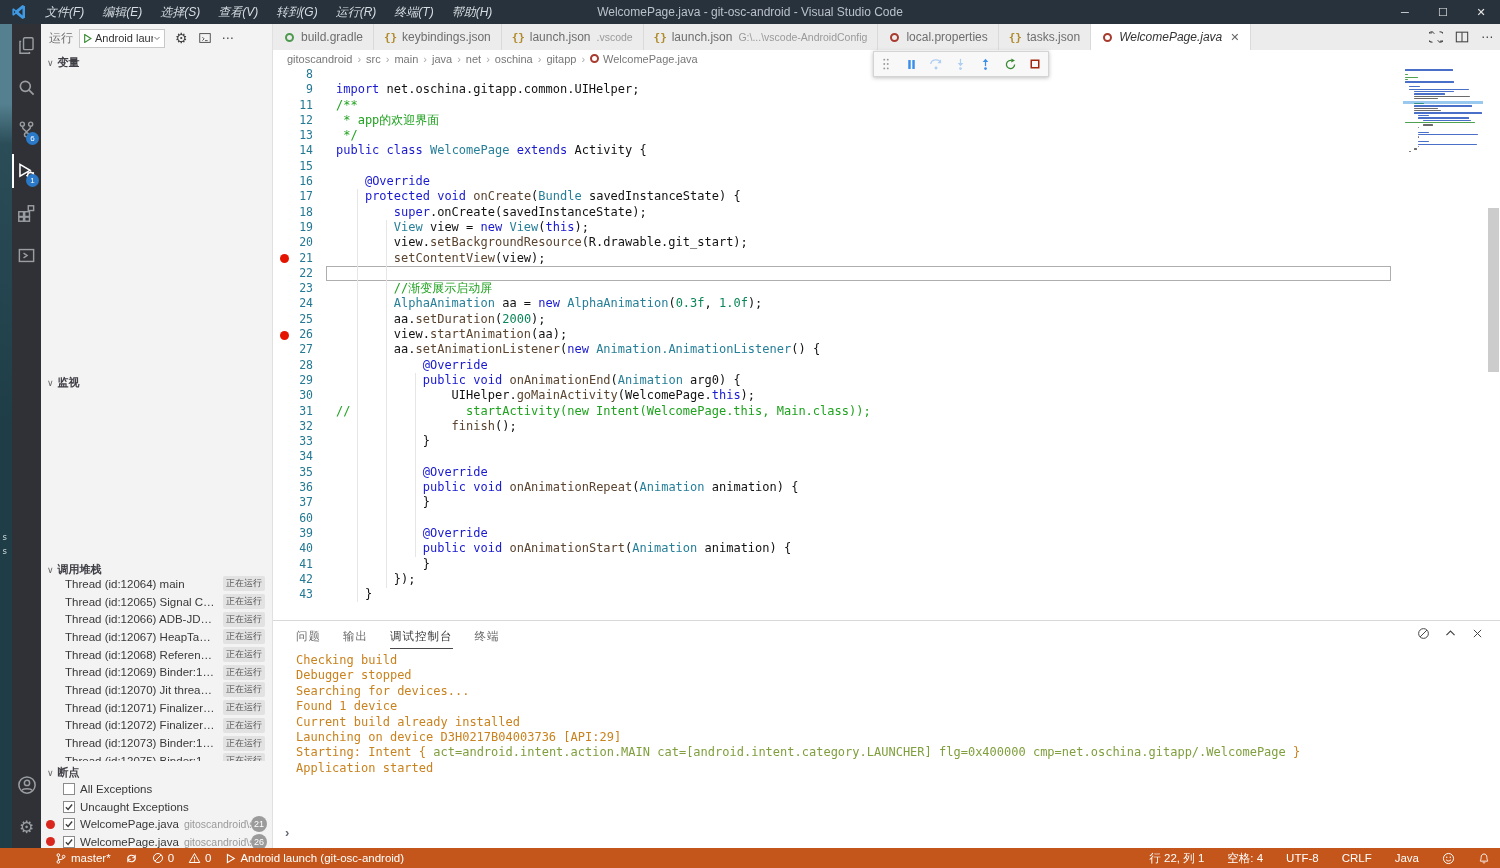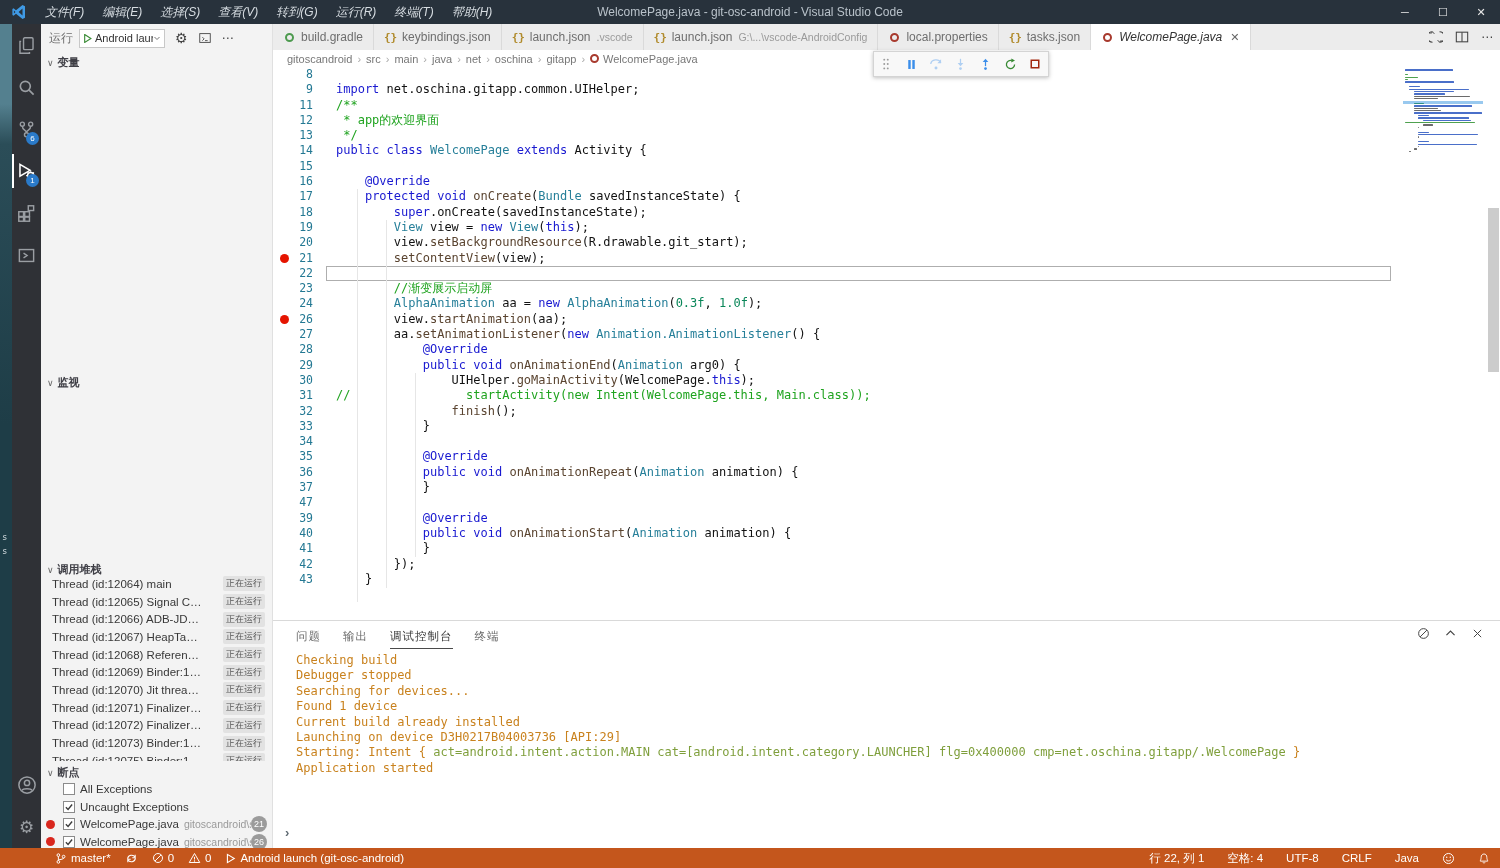--- a/index.html
+++ b/index.html
@@ -30,21 +30,21 @@
 
   
   #sidebar { left:41px; top:24px; width:232px; height:824px; background:#f3f3f3; border-right:1px solid #e0e0e0; overflow:hidden; }
   #run-toolbar { position:absolute; left:0; top:0; width:232px; height:28px; display:flex; align-items:center; }
   #run-label { color:#6f6f6f; font-size:12px; margin-left:8px; }
   #launch-combo { margin-left:6px; width:86px; height:19px; background:#fff; border:1px solid #c8c8c8; display:flex; align-items:center; font-size:11px; color:#333; padding:0 3px; }
   #launch-combo .combo-text { flex:1; overflow:hidden; white-space:nowrap; }
   .side-tool { margin-left:10px; color:#424242; display:flex; align-items:center; }
   .section-hdr { position:absolute; left:0; width:232px; height:17px; font-size:11px; font-weight:bold; color:#3f3f46; display:flex; align-items:center; }
   .section-hdr .chev { font-size:9px; margin:0 4px 0 6px; color:#646464; font-weight:normal; }
-  .thread-row { height:17.7px; display:flex; align-items:center; padding-left:11px; font-size:11.5px; color:#383838; white-space:nowrap; }
+  .thread-row { height:17.7px; display:flex; align-items:center; padding-left:24px; font-size:11.5px; color:#383838; white-space:nowrap; }
   .thread-row .run-badge { margin-left:auto; margin-right:8px; background:#e2e2e2; color:#555; font-size:9px; padding:1px 3px; border-radius:2px; flex:none; }
   .thread-label { overflow:hidden; text-overflow:ellipsis; max-width:150px; }
   .bp-row { height:17.7px; display:flex; align-items:center; font-size:11.5px; color:#383838; padding-left:22px; position:relative; white-space:nowrap; }
   .bp-dot { position:absolute; left:5px; width:9px; height:9px; border-radius:50%; background:#d9271e; }
   .cbx { width:12px; height:12px; border:1px solid #8b8b8b; background:#fff; margin-right:5px; display:inline-flex; align-items:center; justify-content:center; flex:none; }
   .cbx svg { display:block; }
   .bp-path { color:#9a9a9a; font-size:10.5px; margin-left:5px; overflow:hidden; max-width:78px; }
   .bp-line-badge { margin-left:auto; margin-right:6px; width:16px; height:16px; border-radius:50%; background:#9b9b9b; color:#fff; font-size:9px; line-height:16px; text-align:center; flex:none; }
 
   
@@ -440,33 +440,34 @@
         <div class="code-line"><span class="lnum">15</span><span class="ltext"></span></div>
         <div class="code-line"><span class="lnum">16</span><span class="ltext"><span class="sp">    </span><span class="sk">@Override</span></span></div>
         <div class="code-line"><span class="lnum">17</span><span class="ltext"><span class="sp">    </span><span class="sk">protected</span><span class="sp"> </span><span class="sk">void</span><span class="sp"> </span><span class="sm">onCreate</span><span class="sp">(</span><span class="st">Bundle</span><span class="sp"> savedInstanceState) {</span></span></div>
         <div class="code-line"><span class="lnum">18</span><span class="ltext"><span class="sp">        </span><span class="sk">super</span><span class="sp">.onCreate(savedInstanceState);</span></span></div>
         <div class="code-line"><span class="lnum">19</span><span class="ltext"><span class="sp">        </span><span class="st">View</span><span class="sp"> view = </span><span class="sk">new</span><span class="sp"> </span><span class="st">View</span><span class="sp">(</span><span class="sk">this</span><span class="sp">);</span></span></div>
         <div class="code-line"><span class="lnum">20</span><span class="ltext"><span class="sp">        view.</span><span class="sm">setBackgroundResource</span><span class="sp">(R.drawable.git_start);</span></span></div>
         <div class="code-line"><span class="bkpt"></span><span class="lnum">21</span><span class="ltext"><span class="sp">        </span><span class="sm">setContentView</span><span class="sp">(view);</span></span></div>
         <div class="code-line"><span class="lnum">22</span><span class="ltext"></span><span class="curline-box"></span></div>
         <div class="code-line"><span class="lnum">23</span><span class="ltext"><span class="sp">        </span><span class="sc">//渐变展示启动屏</span></span></div>
         <div class="code-line"><span class="lnum">24</span><span class="ltext"><span class="sp">        </span><span class="st">AlphaAnimation</span><span class="sp"> aa = </span><span class="sk">new</span><span class="sp"> </span><span class="st">AlphaAnimation</span><span class="sp">(</span><span class="sn">0.3f</span><span class="sp">, </span><span class="sn">1.0f</span><span class="sp">);</span></span></div>
+        <div class="code-line"><span class="lnum">25</span><span class="ltext"><span class="sp">        aa.</span><span class="sm">setDuration</span><span class="sp">(</span><span class="sn">2000</span><span class="sp">);</span></span></div>
         <div class="code-line"><span class="bkpt"></span><span class="lnum">26</span><span class="ltext"><span class="sp">        view.</span><span class="sm">startAnimation</span><span class="sp">(aa);</span></span></div>
         <div class="code-line"><span class="lnum">27</span><span class="ltext"><span class="sp">        aa.</span><span class="sm">setAnimationListener</span><span class="sp">(</span><span class="sk">new</span><span class="sp"> </span><span class="st">Animation.AnimationListener</span><span class="sp">() {</span></span></div>
         <div class="code-line"><span class="lnum">28</span><span class="ltext"><span class="sp">            </span><span class="sk">@Override</span></span></div>
         <div class="code-line"><span class="lnum">29</span><span class="ltext"><span class="sp">            </span><span class="sk">public</span><span class="sp"> </span><span class="sk">void</span><span class="sp"> </span><span class="sm">onAnimationEnd</span><span class="sp">(</span><span class="st">Animation</span><span class="sp"> arg0) {</span></span></div>
         <div class="code-line"><span class="lnum">30</span><span class="ltext"><span class="sp">                UIHelper.</span><span class="sm">goMainActivity</span><span class="sp">(WelcomePage.</span><span class="sk">this</span><span class="sp">);</span></span></div>
         <div class="code-line"><span class="lnum">31</span><span class="ltext"><span class="sc">//</span><span class="sp">                </span><span class="sc">startActivity(new Intent(WelcomePage.this, Main.class));</span></span></div>
         <div class="code-line"><span class="lnum">32</span><span class="ltext"><span class="sp">                </span><span class="sm">finish</span><span class="sp">();</span></span></div>
         <div class="code-line"><span class="lnum">33</span><span class="ltext"><span class="sp">            }</span></span></div>
         <div class="code-line"><span class="lnum">34</span><span class="ltext"></span></div>
         <div class="code-line"><span class="lnum">35</span><span class="ltext"><span class="sp">            </span><span class="sk">@Override</span></span></div>
         <div class="code-line"><span class="lnum">36</span><span class="ltext"><span class="sp">            </span><span class="sk">public</span><span class="sp"> </span><span class="sk">void</span><span class="sp"> </span><span class="sm">onAnimationRepeat</span><span class="sp">(</span><span class="st">Animation</span><span class="sp"> animation) {</span></span></div>
         <div class="code-line"><span class="lnum">37</span><span class="ltext"><span class="sp">            }</span></span></div>
-        <div class="code-line"><span class="lnum">47</span><span class="ltext"></span></div>
+        <div class="code-line"><span class="lnum">60</span><span class="ltext"></span></div>
         <div class="code-line"><span class="lnum">39</span><span class="ltext"><span class="sp">            </span><span class="sk">@Override</span></span></div>
         <div class="code-line"><span class="lnum">40</span><span class="ltext"><span class="sp">            </span><span class="sk">public</span><span class="sp"> </span><span class="sk">void</span><span class="sp"> </span><span class="sm">onAnimationStart</span><span class="sp">(</span><span class="st">Animation</span><span class="sp"> animation) {</span></span></div>
         <div class="code-line"><span class="lnum">41</span><span class="ltext"><span class="sp">            }</span></span></div>
         <div class="code-line"><span class="lnum">42</span><span class="ltext"><span class="sp">        });</span></span></div>
         <div class="code-line"><span class="lnum">43</span><span class="ltext"><span class="sp">    }</span></span></div>
       </div>
     <div class="indent-guide" style="left:84px; top:122px; height:413px;"></div>
     <div class="indent-guide" style="left:113px; top:153px; height:368px;"></div>
     <div class="indent-guide" style="left:142px; top:306px; height:184px;"></div>
     <div id="minimap">

